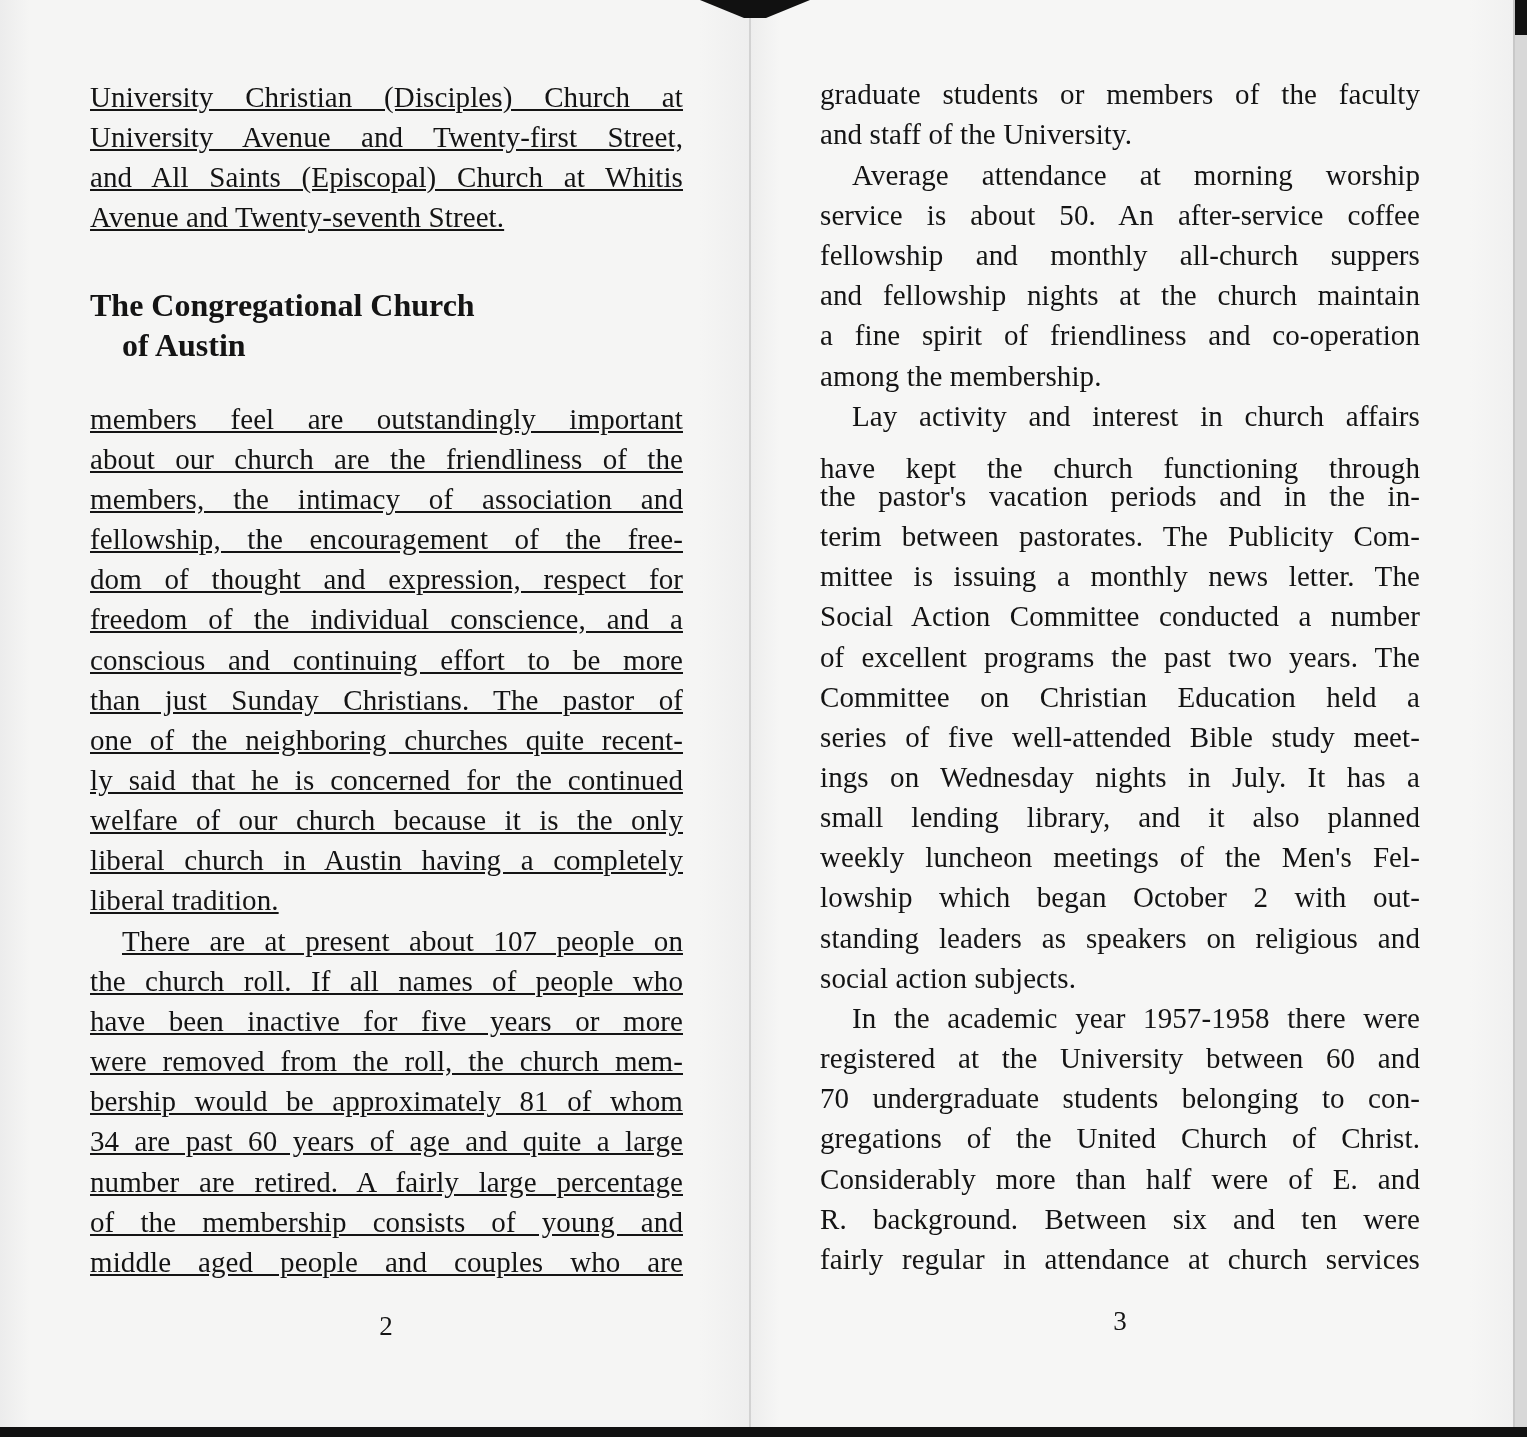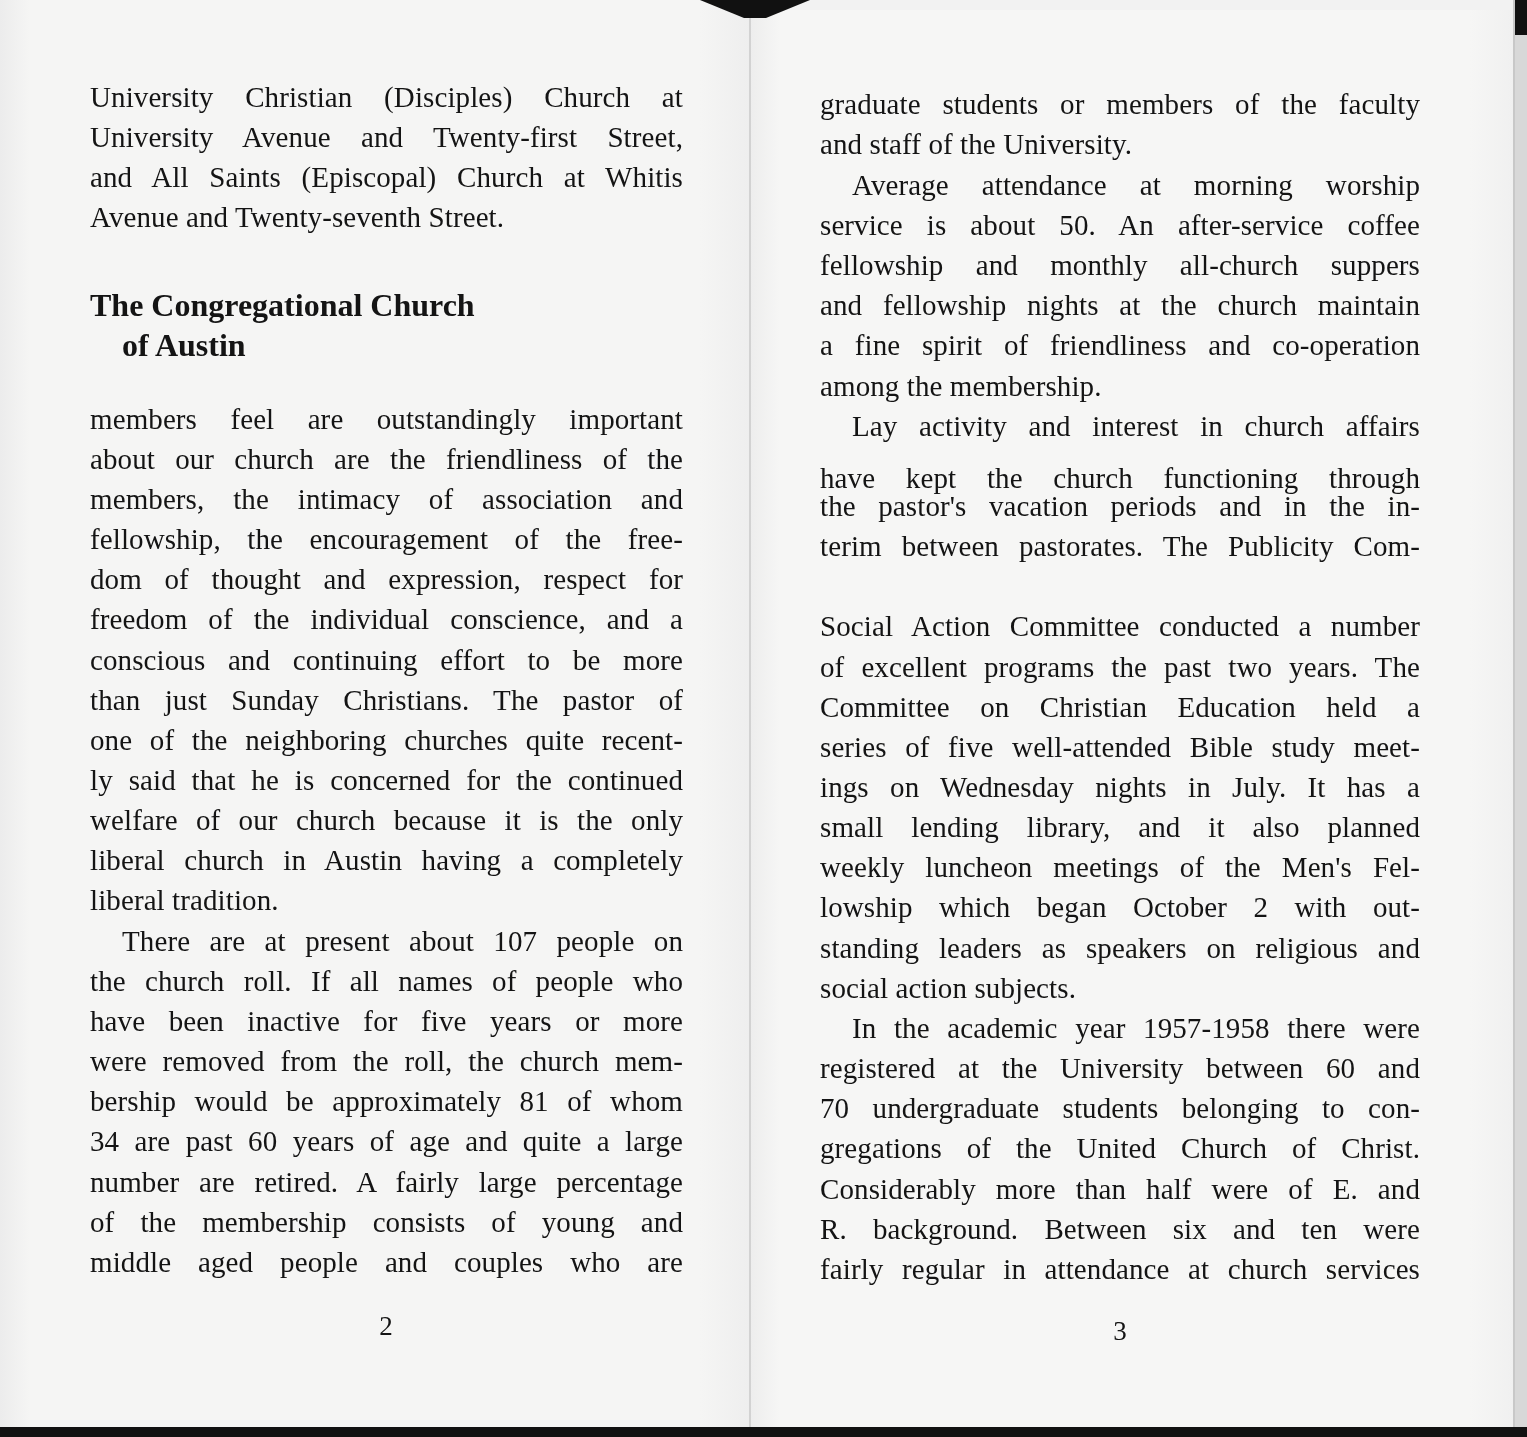--- a/index.html
+++ b/index.html
@@ -7,40 +7,40 @@
     width: 1527px; height: 1437px; position: relative; overflow: hidden;
     background: #f2f2f2;
     font-family: "Liberation Serif", "DejaVu Serif", serif;
     color: #141414;
   }
   .page {
     position: absolute; top: 0; bottom: 10px;
     background: #f4f4f3;
   }
   .page.left { left: 0; width: 750px; background: linear-gradient(90deg, #ececec 0px, #f5f5f4 30px, #f5f5f4 700px, #eeeeee 750px); }
-  .page.right { left: 750px; width: 764px; background: linear-gradient(90deg, #ededed 0px, #f6f6f5 30px, #f6f6f5 720px, #f0f0f0 764px); margin-top: 10px; }
+  .page.right { left: 750px; width: 764px; background: linear-gradient(90deg, #ededed 0px, #f6f6f5 30px, #f6f6f5 720px, #f0f0f0 764px); }
   .gutter-line { position: absolute; left: 749px; top: 0; width: 2px; height: 1427px; background: #d2d2d2; }
   .top-notch {
     position: absolute; left: 700px; top: 0; width: 110px; height: 18px;
     background: #111;
     clip-path: polygon(0 0, 100% 0, 60% 100%, 40% 100%);
   }
   .right-edge { position: absolute; right: 0; top: 0; width: 14px; height: 1437px; background: #d8d8d8; }
   .right-edge::before { content: ""; position: absolute; left: 0; top: 0; width: 14px; height: 35px; background: #111; }
   .right-edge::after { content: ""; position: absolute; left: 0; top: 0; width: 2px; height: 1437px; background: #c8c8c8; }
   .bottom-bar { position: absolute; left: 0; bottom: 0; width: 1527px; height: 10px; background: #111; }
 
   .line {
     position: absolute; white-space: nowrap;
     font-size: 29px; line-height: 40px; height: 40px;
     text-align: justify; text-align-last: justify;
     letter-spacing: 0.1px;
   }
   .line.last { text-align-last: left; }
-  .left .line { left: 90px; width: 593px; }
+  .left .line { left: 90px; width: 593px; text-decoration: underline; }
   .right .line { left: 70px; width: 600px; }
   .left .line.indent { left: 122px; width: 561px; }
   .right .line.indent { left: 102px; width: 568px; }
 
   .heading {
     position: absolute; left: 90px; font-weight: bold;
     font-size: 32px; line-height: 40px; white-space: nowrap; margin-top: 15px;
   }
   .heading.sub { left: 122px; text-align: center; }
 
@@ -97,20 +97,21 @@
   <div class="line" style="top:195px">service is about 50. An after-service coffee</div>
   <div class="line" style="top:235px">fellowship and monthly all-church suppers</div>
   <div class="line" style="top:275px">and fellowship nights at the church maintain</div>
   <div class="line" style="top:315px">a fine spirit of friendliness and co-operation</div>
   <div class="line last" style="top:356px">among the membership.</div>
 
   <div class="line indent" style="top:396px">Lay activity and interest in church affairs</div>
   <div class="line" style="top:448px">have kept the church functioning through</div>
   <div class="line" style="top:476px">the pastor's vacation periods and in the in-</div>
   <div class="line" style="top:516px">terim between pastorates. The Publicity Com-</div>
+  <div class="line" style="top:556px">mittee is issuing a monthly news letter. The</div>
   <div class="line" style="top:596px">Social Action Committee conducted a number</div>
   <div class="line" style="top:637px">of excellent programs the past two years. The</div>
   <div class="line" style="top:677px">Committee on Christian Education held a</div>
   <div class="line" style="top:717px">series of five well-attended Bible study meet-</div>
   <div class="line" style="top:757px">ings on Wednesday nights in July. It has a</div>
   <div class="line" style="top:797px">small lending library, and it also planned</div>
   <div class="line" style="top:837px">weekly luncheon meetings of the Men's Fel-</div>
   <div class="line" style="top:877px">lowship which began October 2 with out-</div>
   <div class="line" style="top:918px">standing leaders as speakers on religious and</div>
   <div class="line last" style="top:958px">social action subjects.</div>

